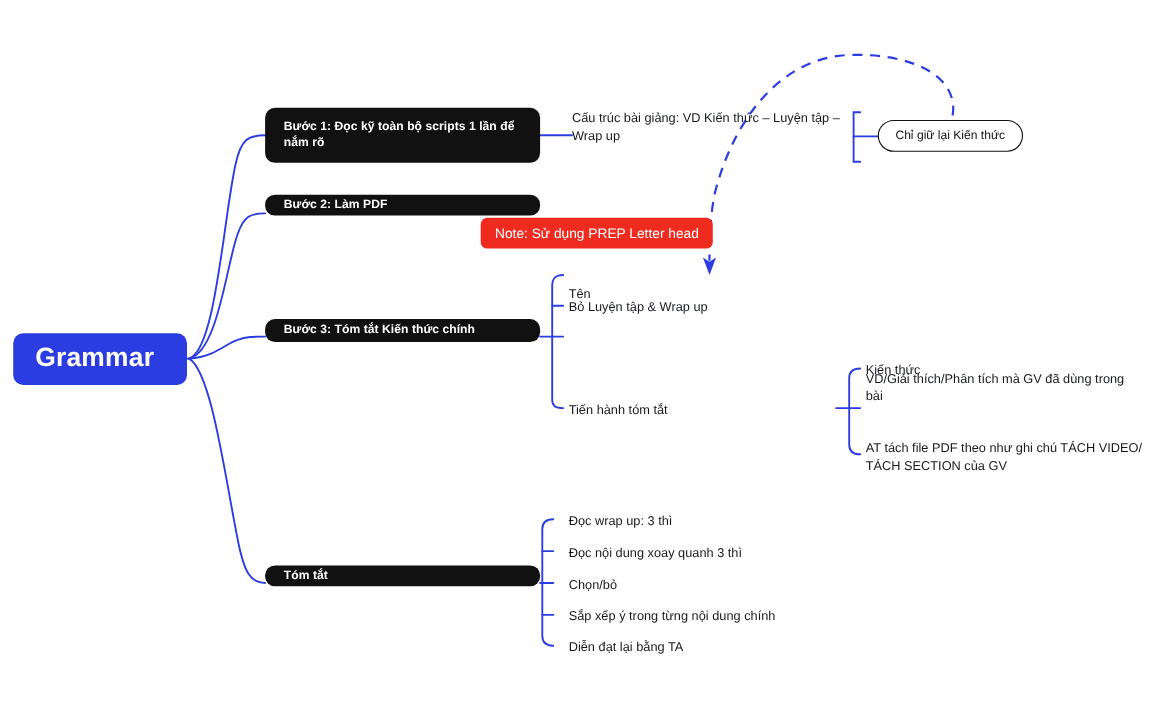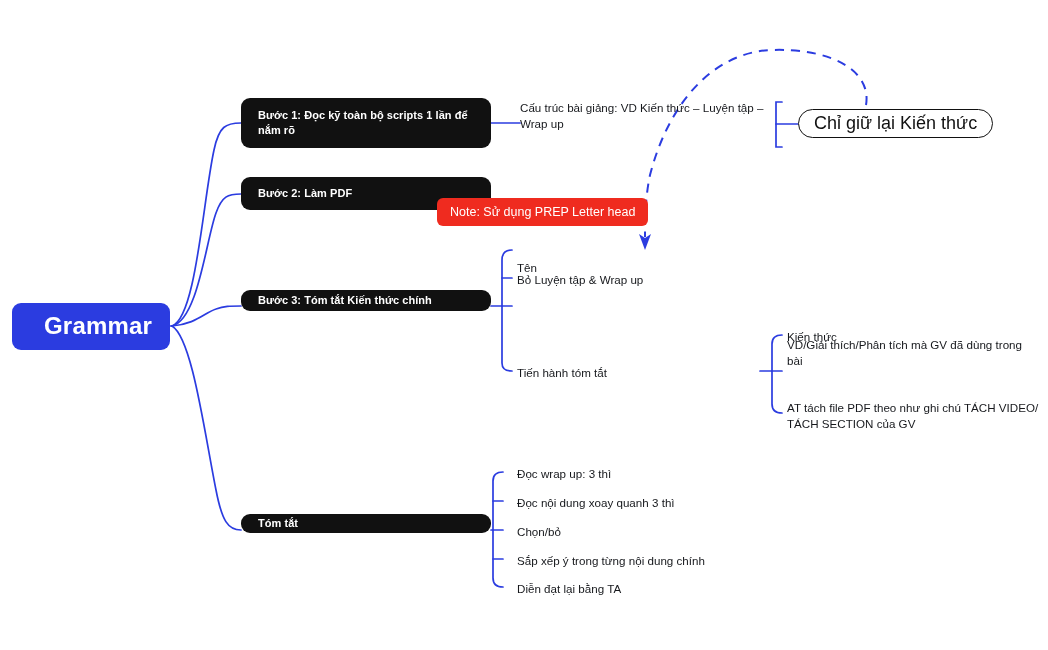--- a/index.html
+++ b/index.html
@@ -35,21 +35,21 @@
   .root-node {
     position: absolute;
     left: 12px;
     top: 303px;
     width: 158px;
     height: 47px;
     background: #2b3ce0;
     border-radius: 9px;
     display: flex;
     align-items: center;
-    padding-left: 32px;
+    padding-left: 20px;
     box-sizing: border-box;
   }
   .root-node .root-label {
     color: #ffffff;
     font-size: 24px;
     font-weight: bold;
     letter-spacing: 0.2px;
     line-height: 1.1;
   }
 
@@ -66,21 +66,21 @@
     width: 250px;
   }
   .branch-node .branch-label {
     color: #ffffff;
     font-size: 11px;
     font-weight: bold;
     line-height: 1.32;
     letter-spacing: 0.05px;
   }
   #node-step1 { top: 98px; height: 50px; }
-  #node-step2 { top: 177px; height: 33px; }
+  #node-step2 { top: 177px; height: 19px; }
   #node-step3 { top: 290px; height: 21px; }
   #node-summary { top: 514px; height: 19px; }
 
   
   .note-node {
     position: absolute;
     left: 437px;
     top: 198px;
     height: 28px;
     background: #ef2b1f;
@@ -107,21 +107,21 @@
     border: 1.6px solid #111111;
     border-radius: 15px;
     background: #ffffff;
     display: flex;
     align-items: center;
     padding: 0 15px;
     box-sizing: border-box;
   }
   .pill-node .pill-label {
     color: #111111;
-    font-size: 18px;
+    font-size: 11px;
     line-height: 1.2;
     white-space: nowrap;
   }
 
   
   .leaf {
     position: absolute;
     color: #16181c;
     font-size: 11.6px;
     line-height: 1.35;

